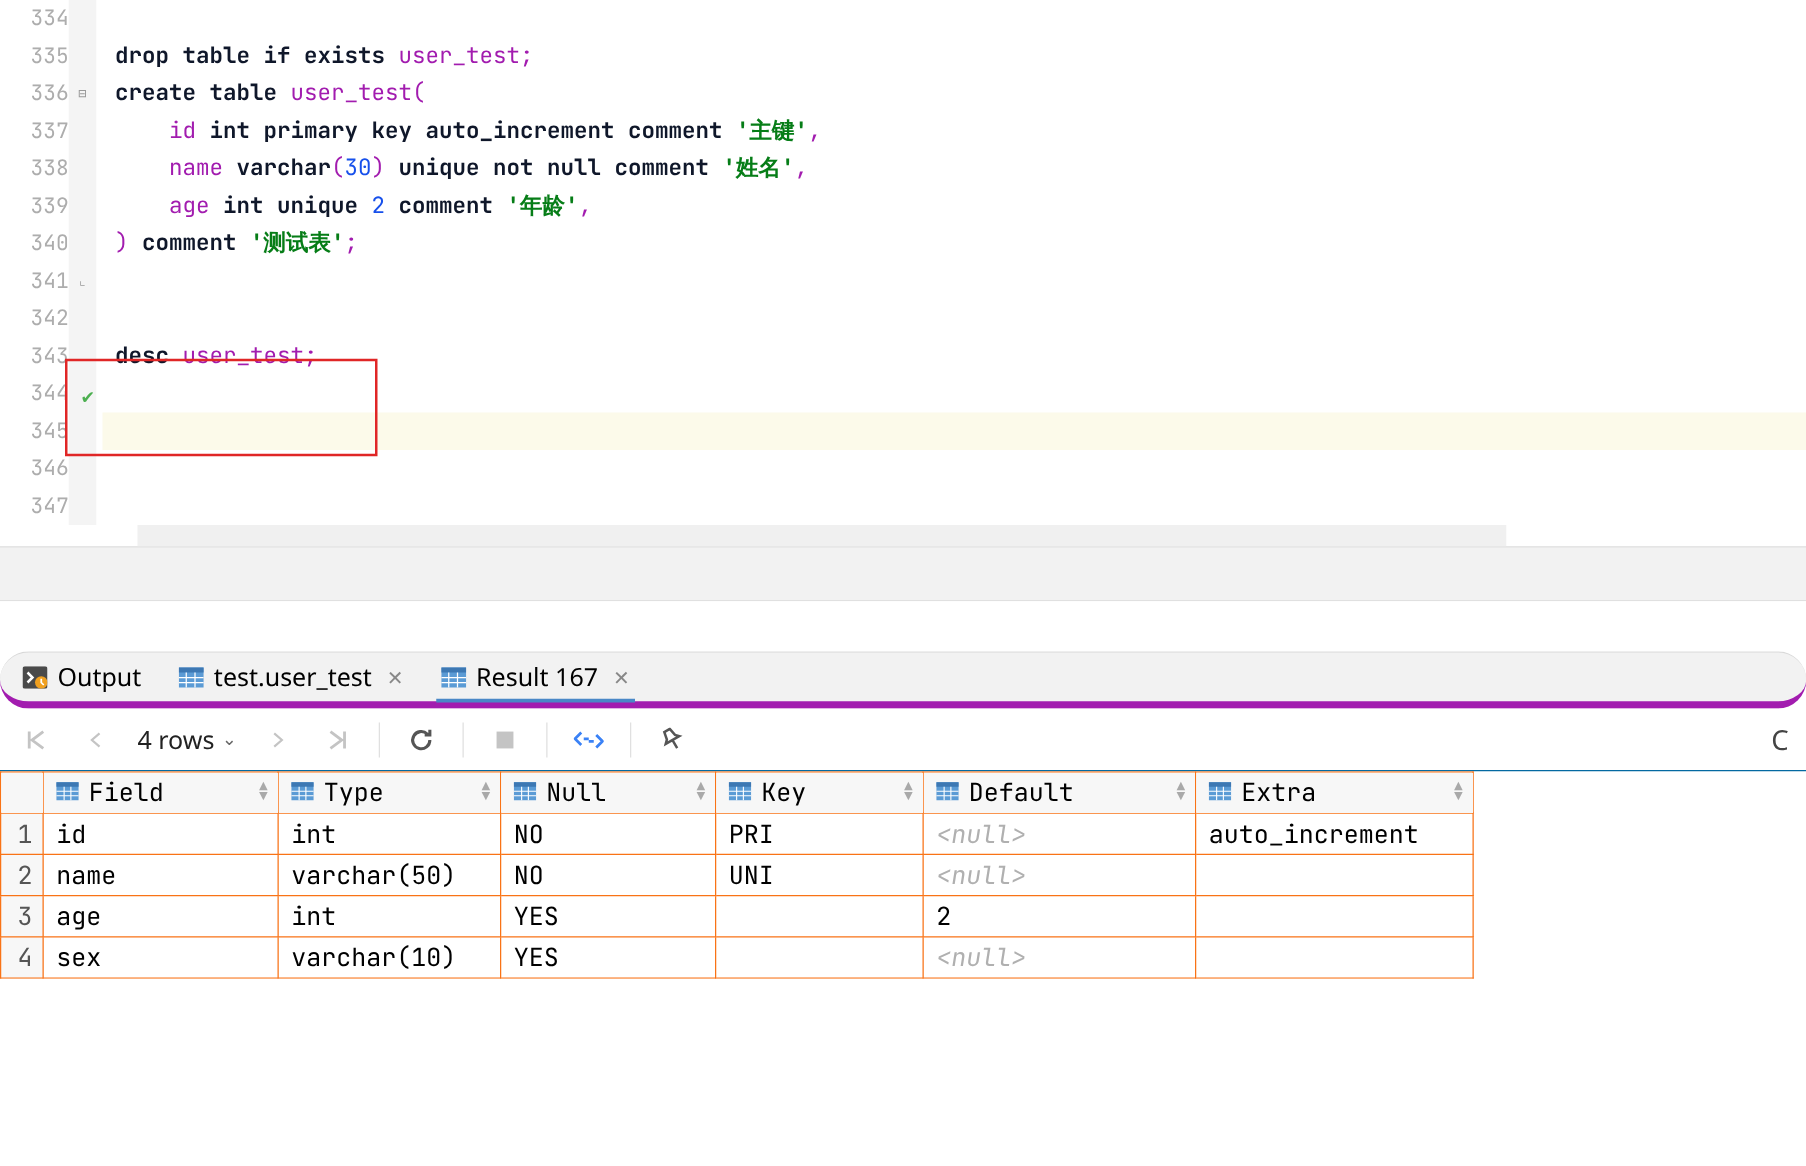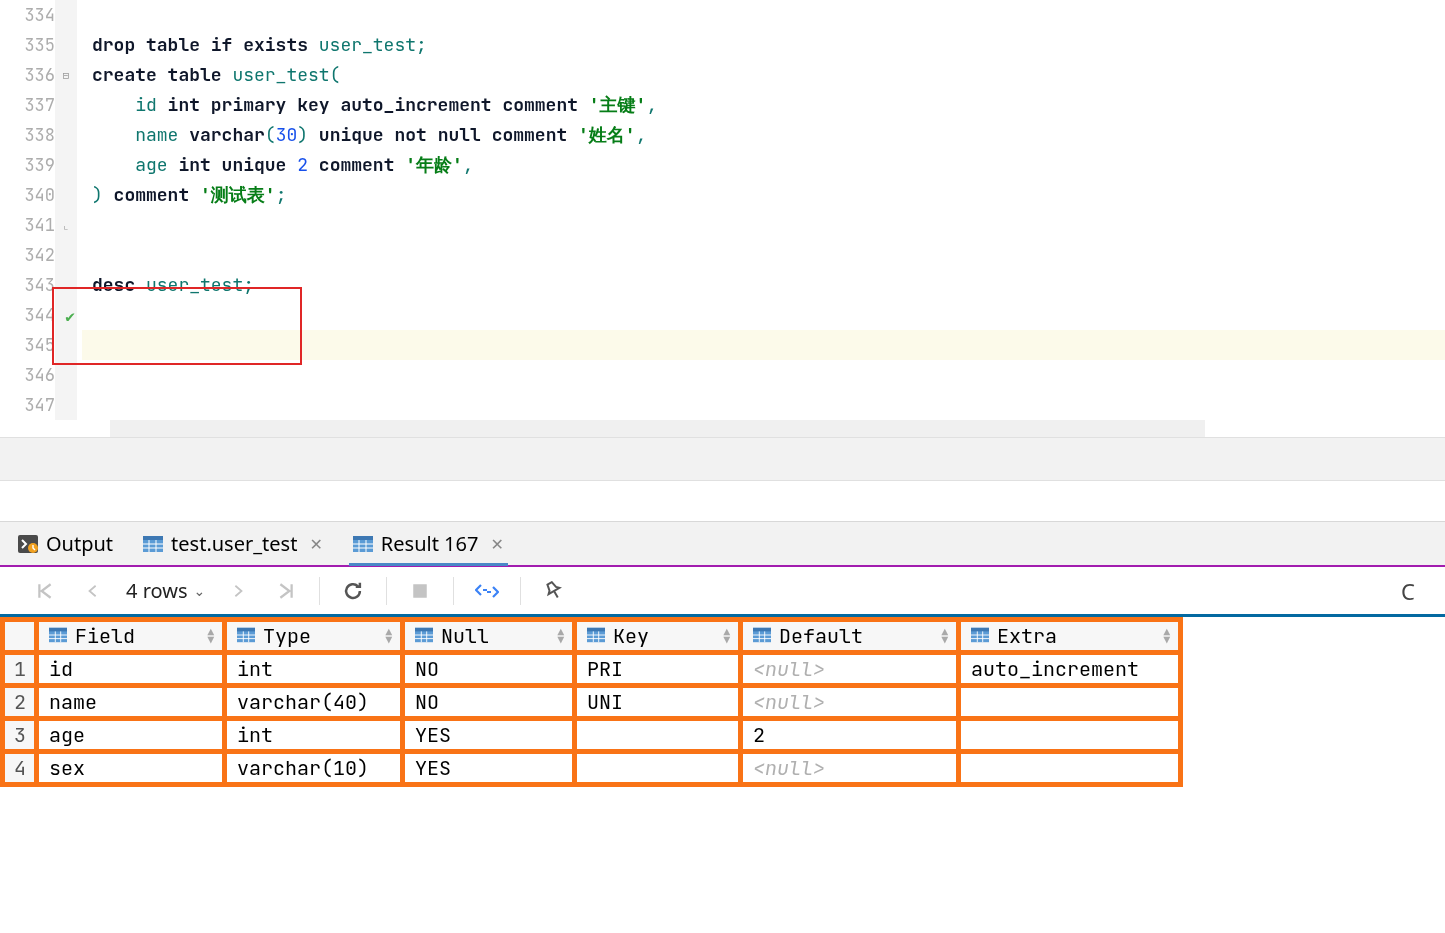--- a/index.html
+++ b/index.html
@@ -10,45 +10,45 @@
     .gutter { width:78px; background:#fff; text-align:right; color:#adadad; user-select:none; padding-right:22px; border-right:1px solid transparent; position:relative;}
     .gutter .ln { height:30px; line-height:30px; font-size:17px; position:relative;}
     .fold-strip { position:absolute; right:0; top:0; width:22px; height:100%; background:#f4f4f4;}
     .fold-strip .mark{ position:absolute; left:0; width:100%; text-align:center; font-size:11px; color:#9a9a9a;}
     .gutter .check { position:absolute; right:2px; color:#4caf50; font-size:16px;}
     .code { flex:1; padding-left:4px; position:relative;}
     .code .line { height:30px; line-height:30px; white-space:pre; padding-left:10px;}
     .kw  { color:#0f172a; font-weight:bold;}
     .num { color:#1750eb;margin-top:23px;}
     .str { color:#067d17; font-weight:bold;}
-    .pl  { color:#0f766e;}
+    .pl  { color:#a21caf;}
     .hl-line { background:#fcfaea; }
     .red-box { position:absolute; border:2px solid #e02626; pointer-events:none;}
     .hscroll { position:absolute; left:110px; right:240px; bottom:0; height:17px; background:#f0f0f0;}
     .editor-wrap{position:relative;}
     .strip { height:44px; background:#f2f2f2; border-top:1px solid #e0e0e0; border-bottom:1px solid #e0e0e0;}
     .gap { height:40px; background:#fff;}
     
-    .tabs { height:46px; background:#f2f2f2; display:flex; align-items:center; border-top:1px solid #d8d8d8; border-bottom:2px solid #a21caf; padding-left:14px; gap:22px; font-family:system-ui,-apple-system,"Segoe UI",sans-serif; font-size:20px;}
+    .tabs { height:46px; background:#f2f2f2; display:flex; align-items:center; border-top:1px solid #d8d8d8; border-bottom:6px solid #a21caf; padding-left:14px; gap:22px; font-family:system-ui,-apple-system,"Segoe UI",sans-serif; font-size:20px;border-radius:23px;}
     .tab { display:flex; align-items:center; gap:8px; height:100%; padding:0 4px; position:relative; cursor:pointer;}
     .tab.active::after{content:"";position:absolute;left:0;right:0;bottom:-1px;height:3px;background:#4a88c7;}
     .tab .close { color:#888; font-size:16px; margin-left:4px;}
     .ico { display:inline-flex; align-items:center; justify-content:center;}
     .table-ico svg, .console-ico svg{display:block;}
-    .toolbar { height:50px; background:#fff; border-bottom:3px solid #0369a1; display:flex; align-items:center; padding:0 30px; gap:18px; font-family:system-ui,sans-serif; font-size:20px;}
+    .toolbar { height:50px; background:#fff; border-bottom:1px solid #0369a1; display:flex; align-items:center; padding:0 14px; gap:18px; font-family:system-ui,sans-serif; font-size:20px;}
     .toolbar .sep{width:1px;height:28px;background:#e0e0e0;}
     .toolbar .btn{display:flex;align-items:center;justify-content:center;width:30px;height:30px;color:#666;cursor:pointer;}
     .toolbar .btn.disabled{color:#c4c4c4;cursor:default;}
     .toolbar .rowcount{display:flex;align-items:center;gap:6px;color:#222;}
     .toolbar .chev{color:#666;font-size:14px;}
     .right-slot{margin-left:auto;color:#444;font-size:22px;}
     
     .grid-wrap{overflow:auto;}
     table.grid{border-collapse:collapse;font-family:"Consolas","JetBrains Mono",monospace;font-size:20px;}
-    table.grid th, table.grid td{border:5px solid #f97316; height:33px; padding:0 10px; text-align:left; white-space:nowrap;}
+    table.grid th, table.grid td{border:1px solid #f97316; height:33px; padding:0 10px; text-align:left; white-space:nowrap;}
     table.grid th{background:#f7f7f7; font-weight:normal; position:relative;}
     table.grid th .hdr{display:flex;align-items:center;gap:8px;}
     table.grid th .sort{position:absolute;right:8px;top:50%;transform:translateY(-50%);color:#a9a9a9;font-size:11px;line-height:8px;}
     table.grid td.rownum, table.grid th.rownum{background:#f7f7f7;text-align:right;color:#555;width:34px;padding:0 8px;}
     .null{color:#b0b0b0;font-style:italic;}
     .col-ico{display:inline-block;}
   </style>
 </head>
 <body>
 
@@ -292,21 +292,21 @@
             <td>id</td>
             <td>int</td>
             <td>NO</td>
             <td>PRI</td>
             <td><span class="null">&lt;null&gt;</span></td>
             <td>auto_increment</td>
           </tr>
           <tr>
             <td class="rownum">2</td>
             <td>name</td>
-            <td>varchar(40)</td>
+            <td>varchar(50)</td>
             <td>NO</td>
             <td>UNI</td>
             <td><span class="null">&lt;null&gt;</span></td>
             <td></td>
           </tr>
           <tr>
             <td class="rownum">3</td>
             <td>age</td>
             <td>int</td>
             <td>YES</td>

